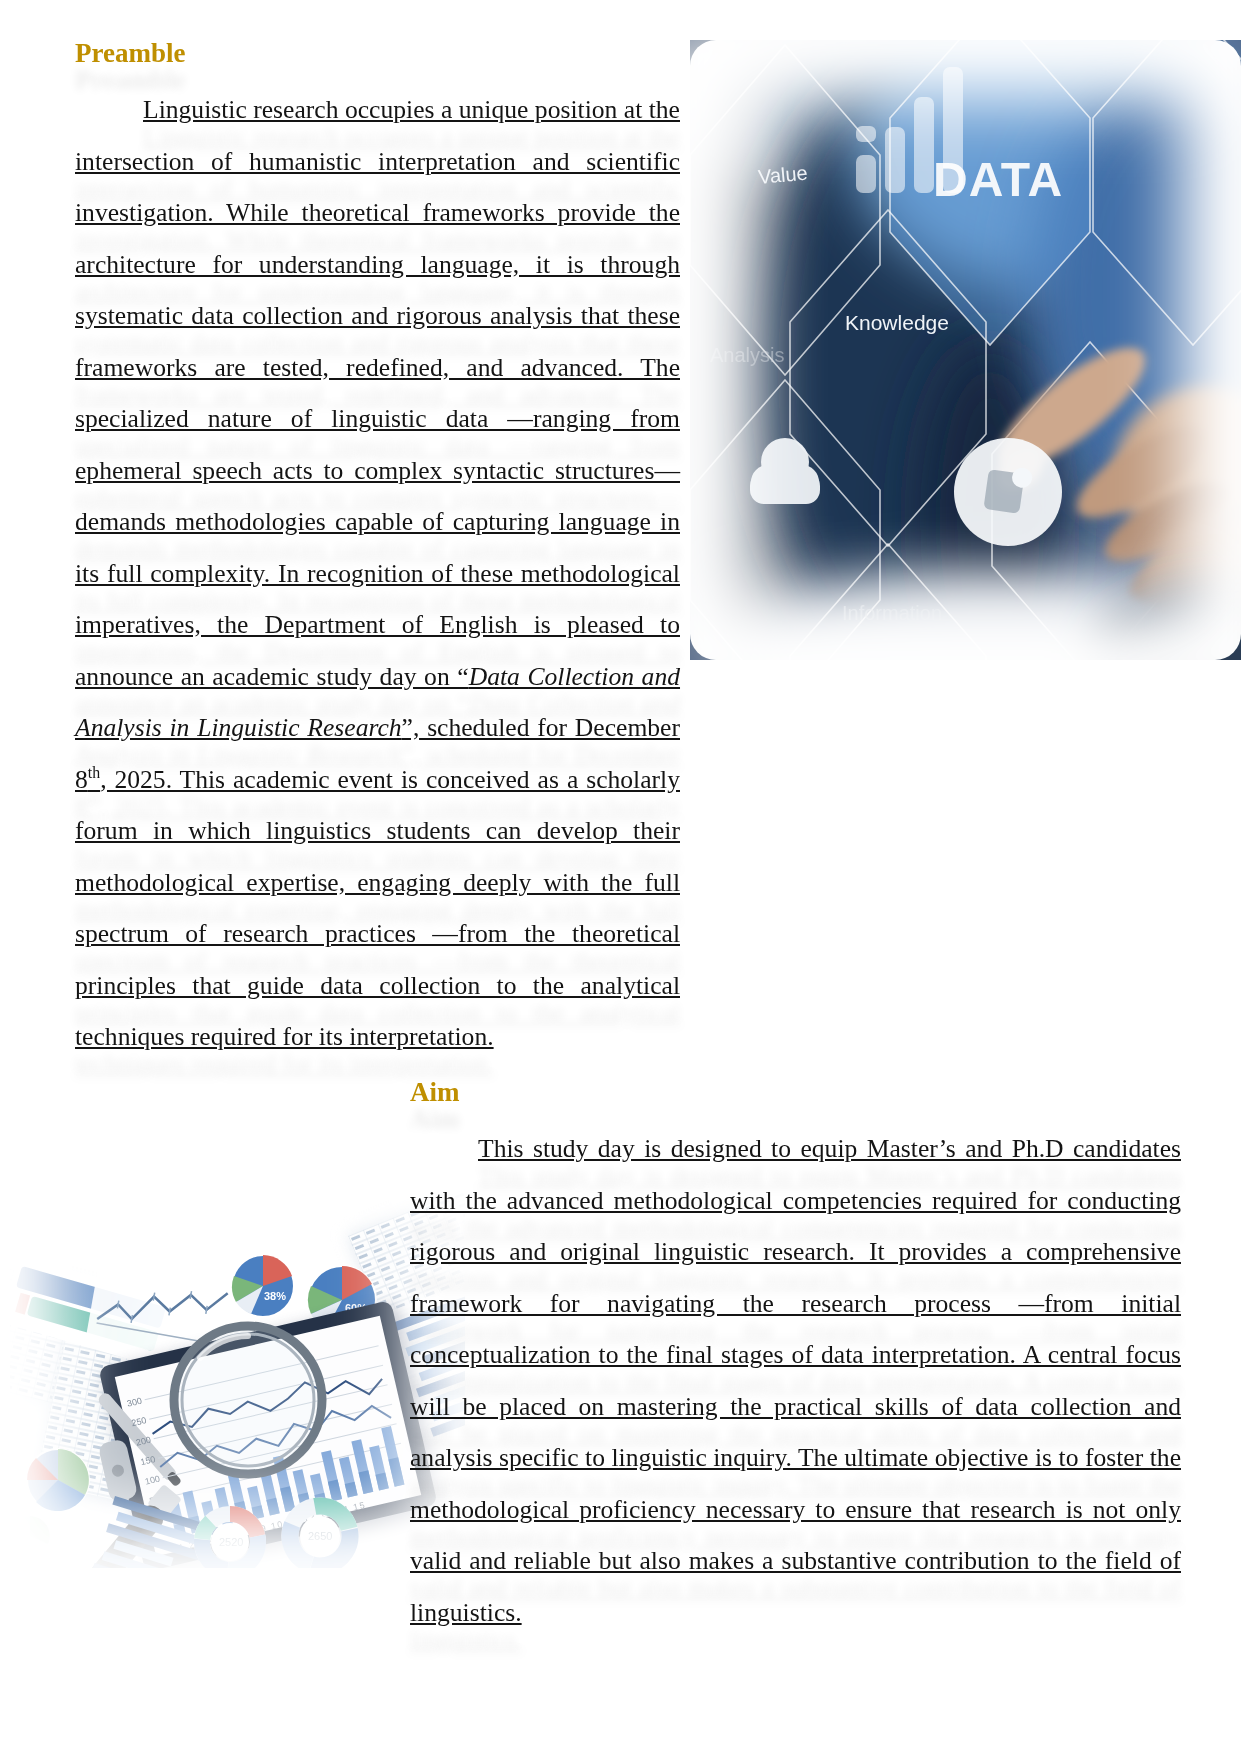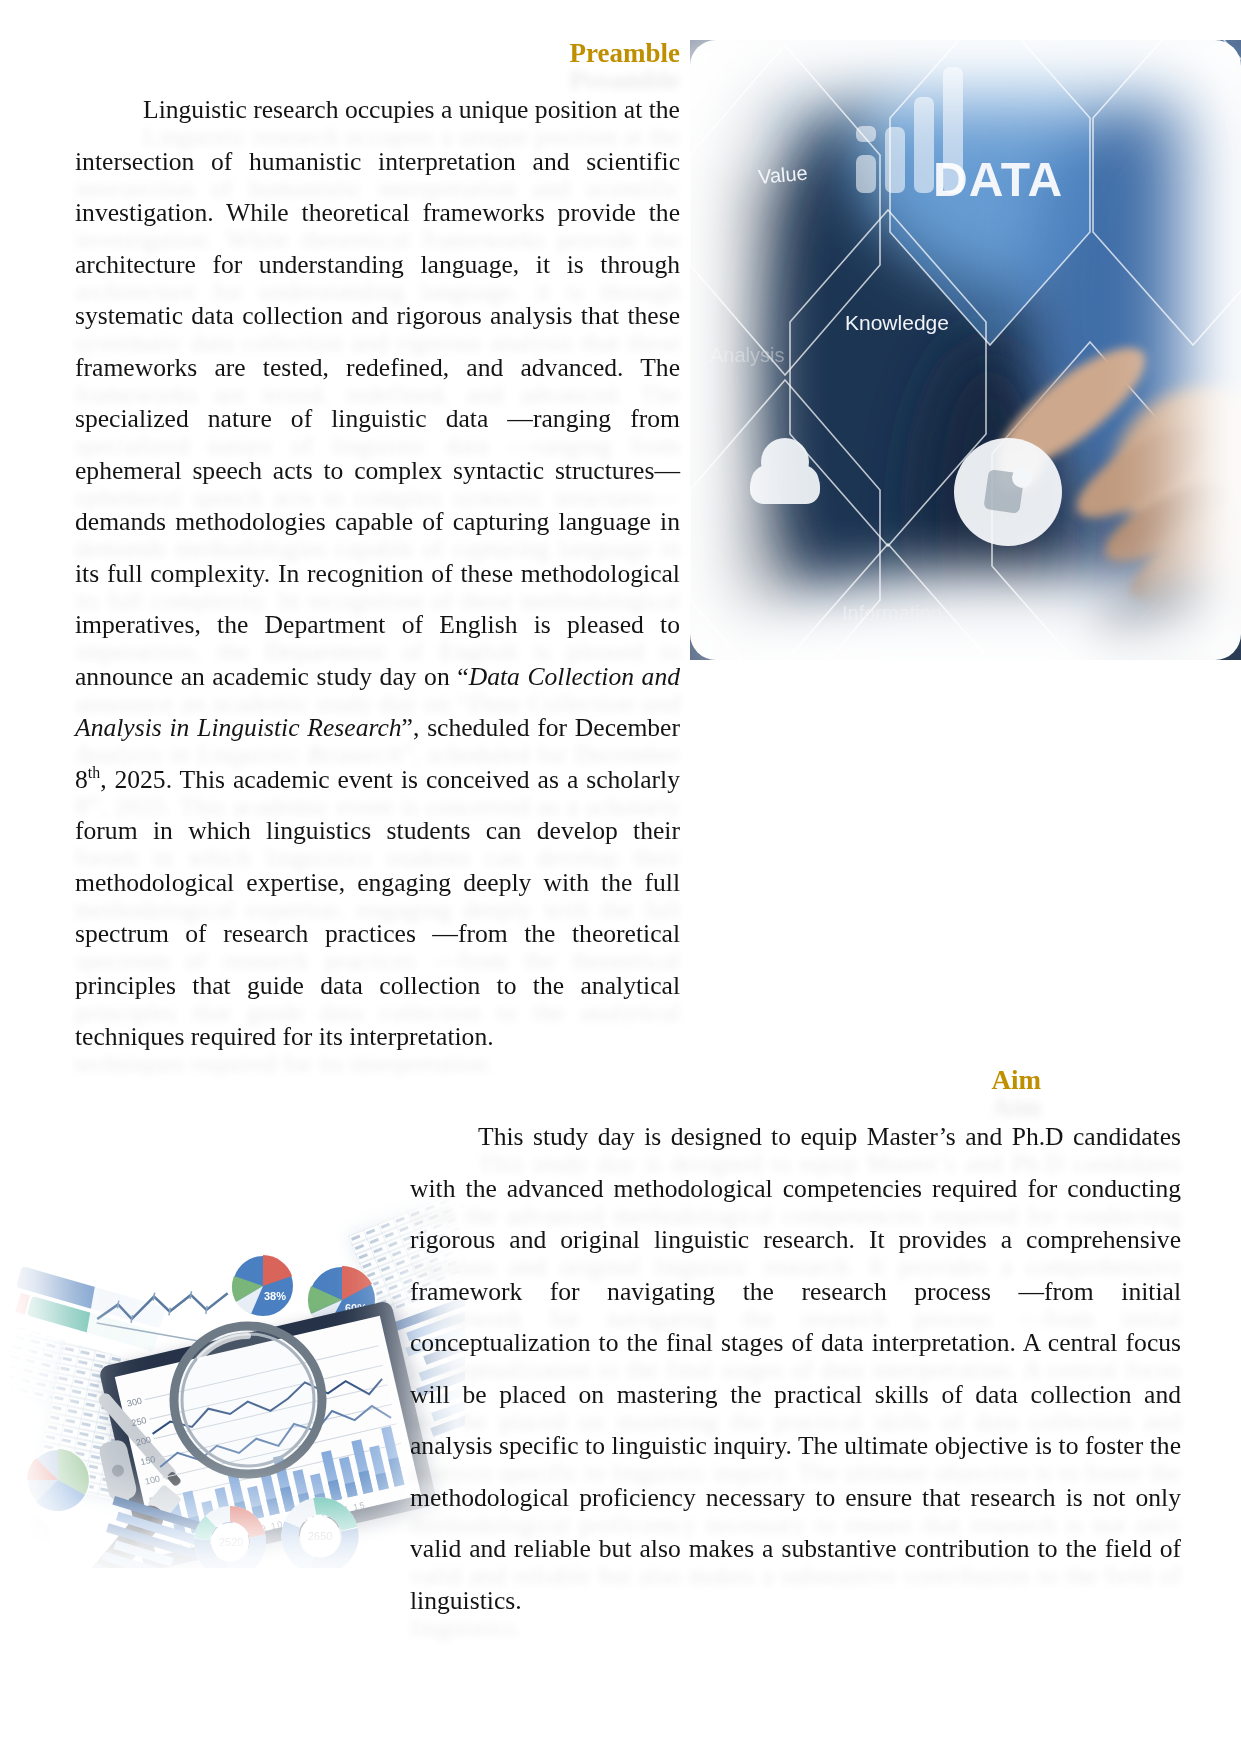--- a/index.html
+++ b/index.html
@@ -29,31 +29,32 @@
     position:relative;z-index:2;
     padding:36px 60px 0 75px;
   }
   .spacer-right{float:right;width:501px;height:995px;}
   .spacer-left{float:left;width:335px;height:660px;}
   h2.heading{
     margin:0 0 14px 0;
     font-size:27px;line-height:34px;
     font-weight:bold;
     color:#BF8F00;
-    text-align:right;
+    text-align:left;
     text-shadow:0 27px 9px rgba(0,0,0,0.085);
   }
-  h2.h-aim{margin-top:0;padding-right:140px;}
+  h2.h-aim{margin-top:12px;padding-right:140px;}
   p.para{
     margin:0;
     font-size:25.6px;
     line-height:51.5px;
     text-align:justify;
     text-indent:68px;
     text-shadow:0 27px 9px rgba(0,0,0,0.085);
+    text-decoration:underline;
   }
   p.para-preamble{min-height:979px;}
   p.para-aim{min-height:618px;}
   p.para i{font-style:italic;}
   p.para sup{font-size:0.62em;line-height:0;vertical-align:super;}
 </style>
 </head>
 <body>
 
 <div class="page">

